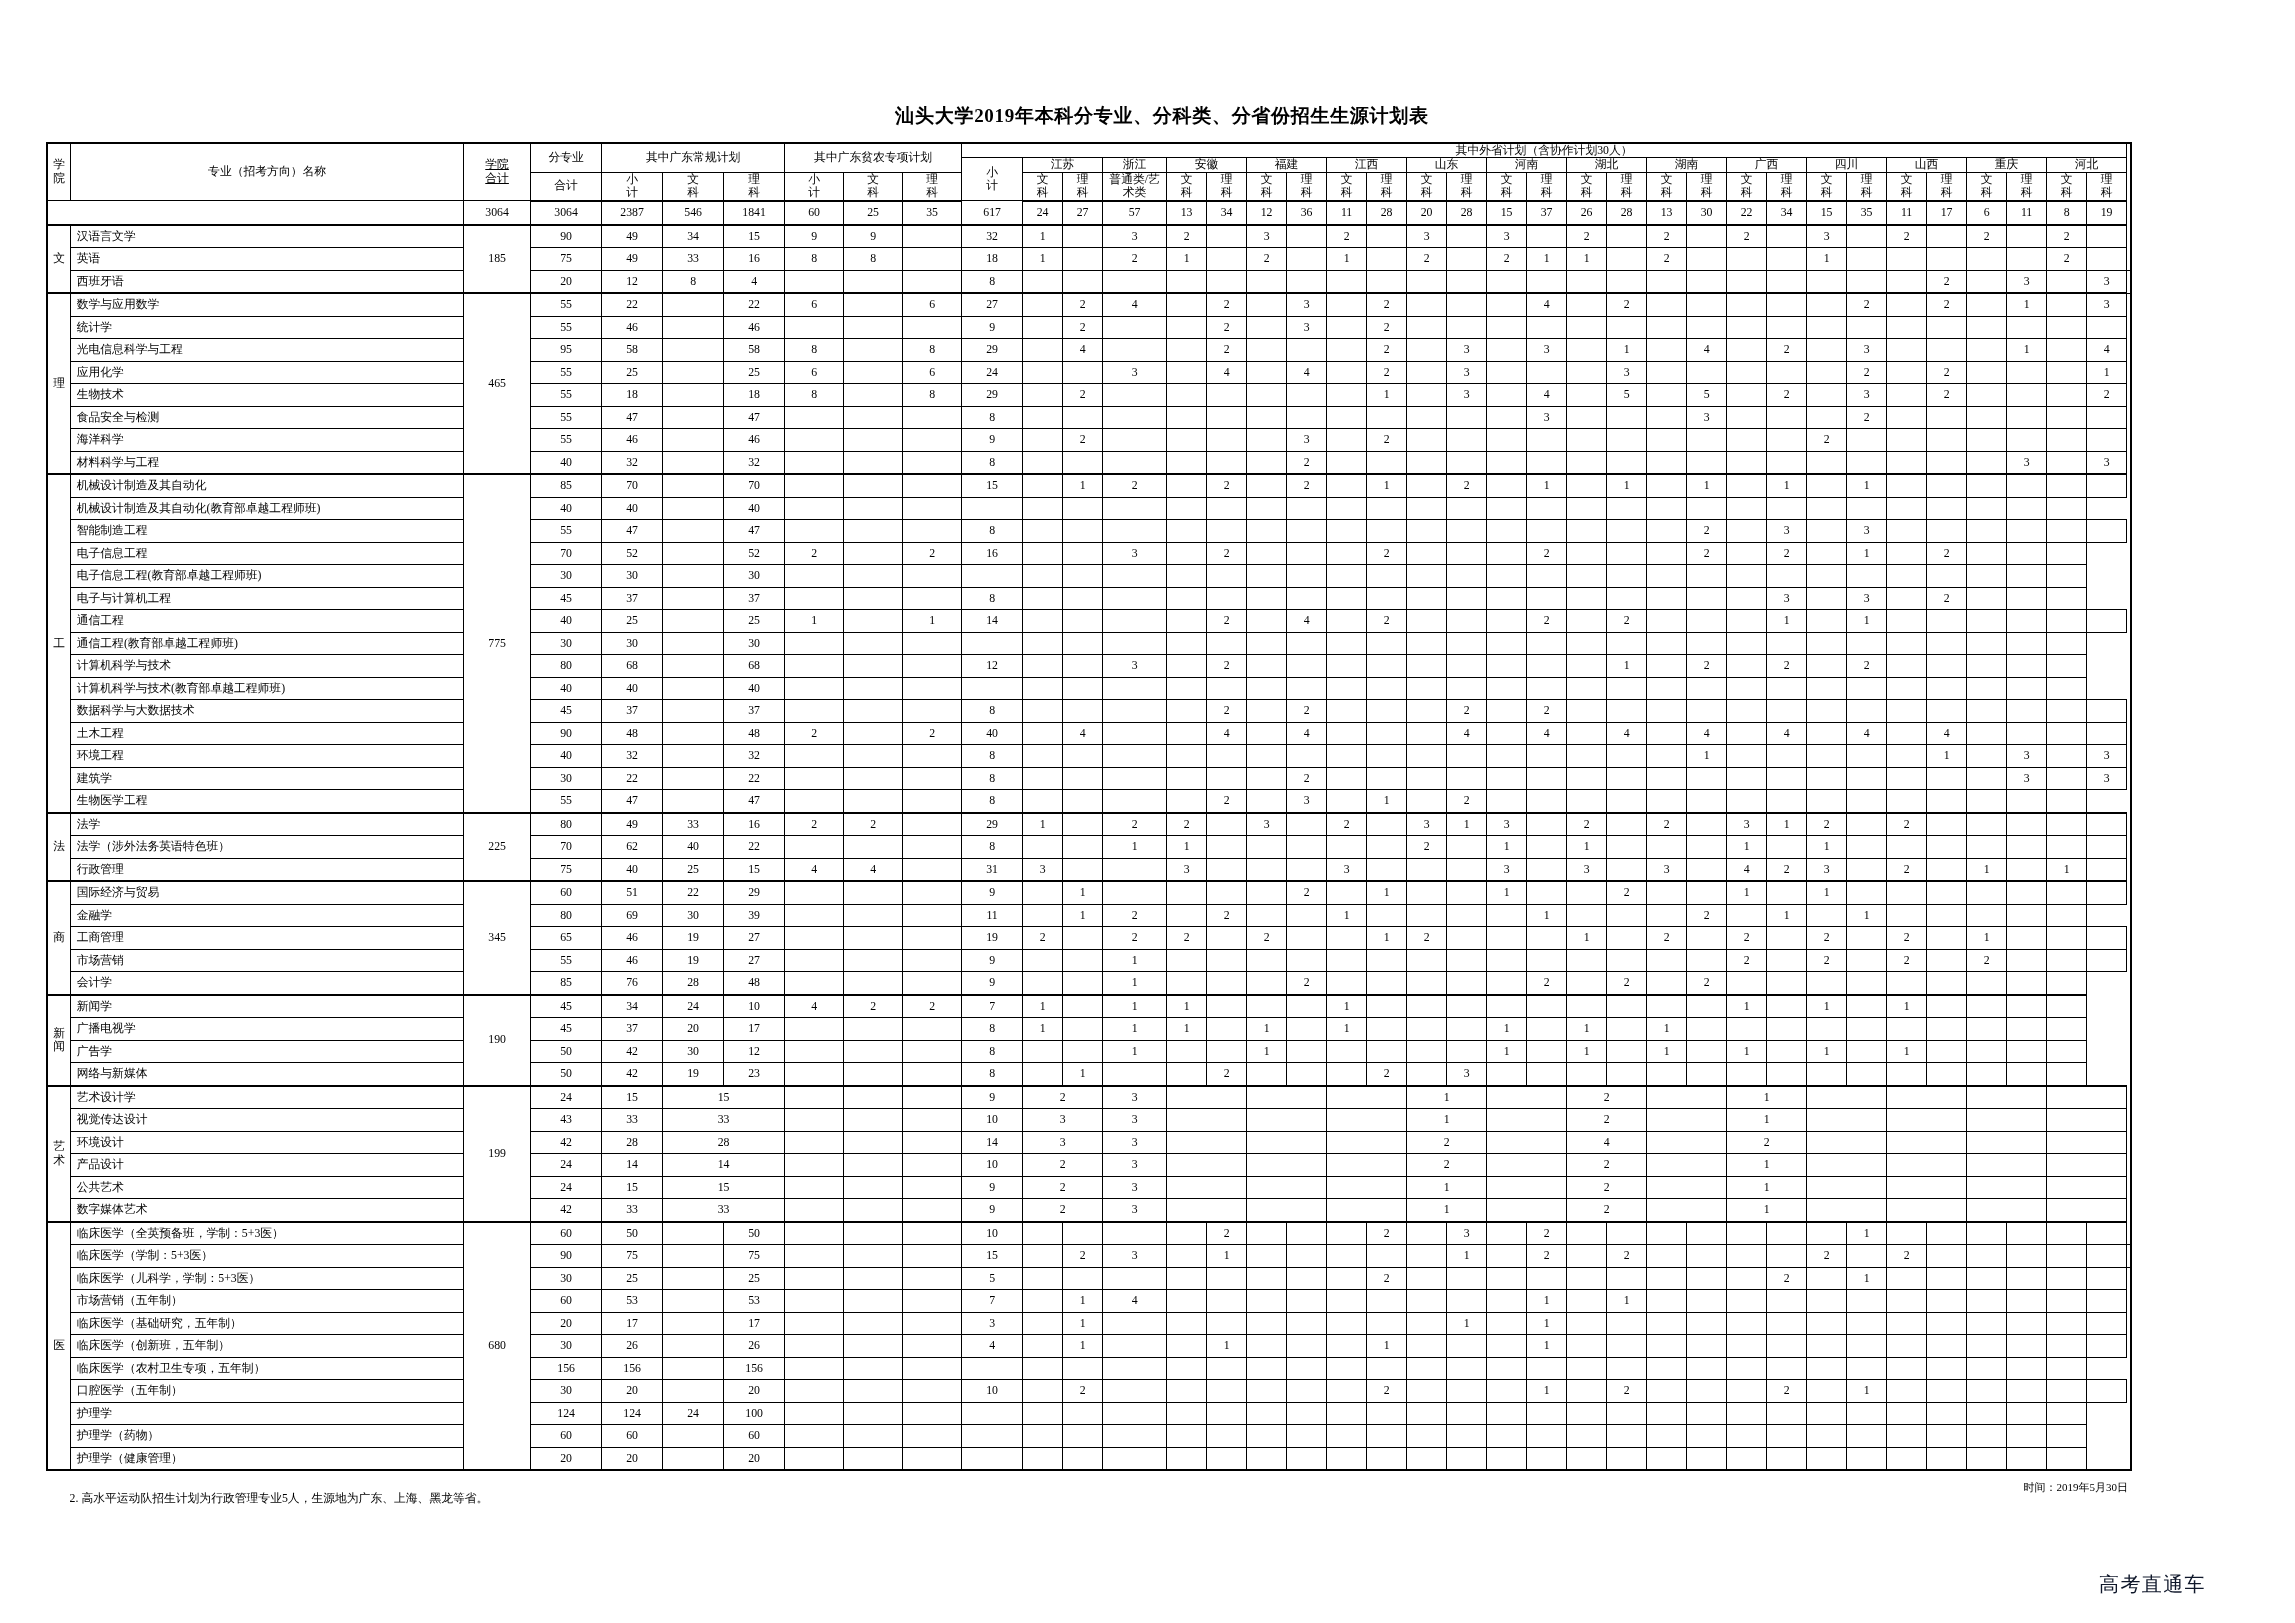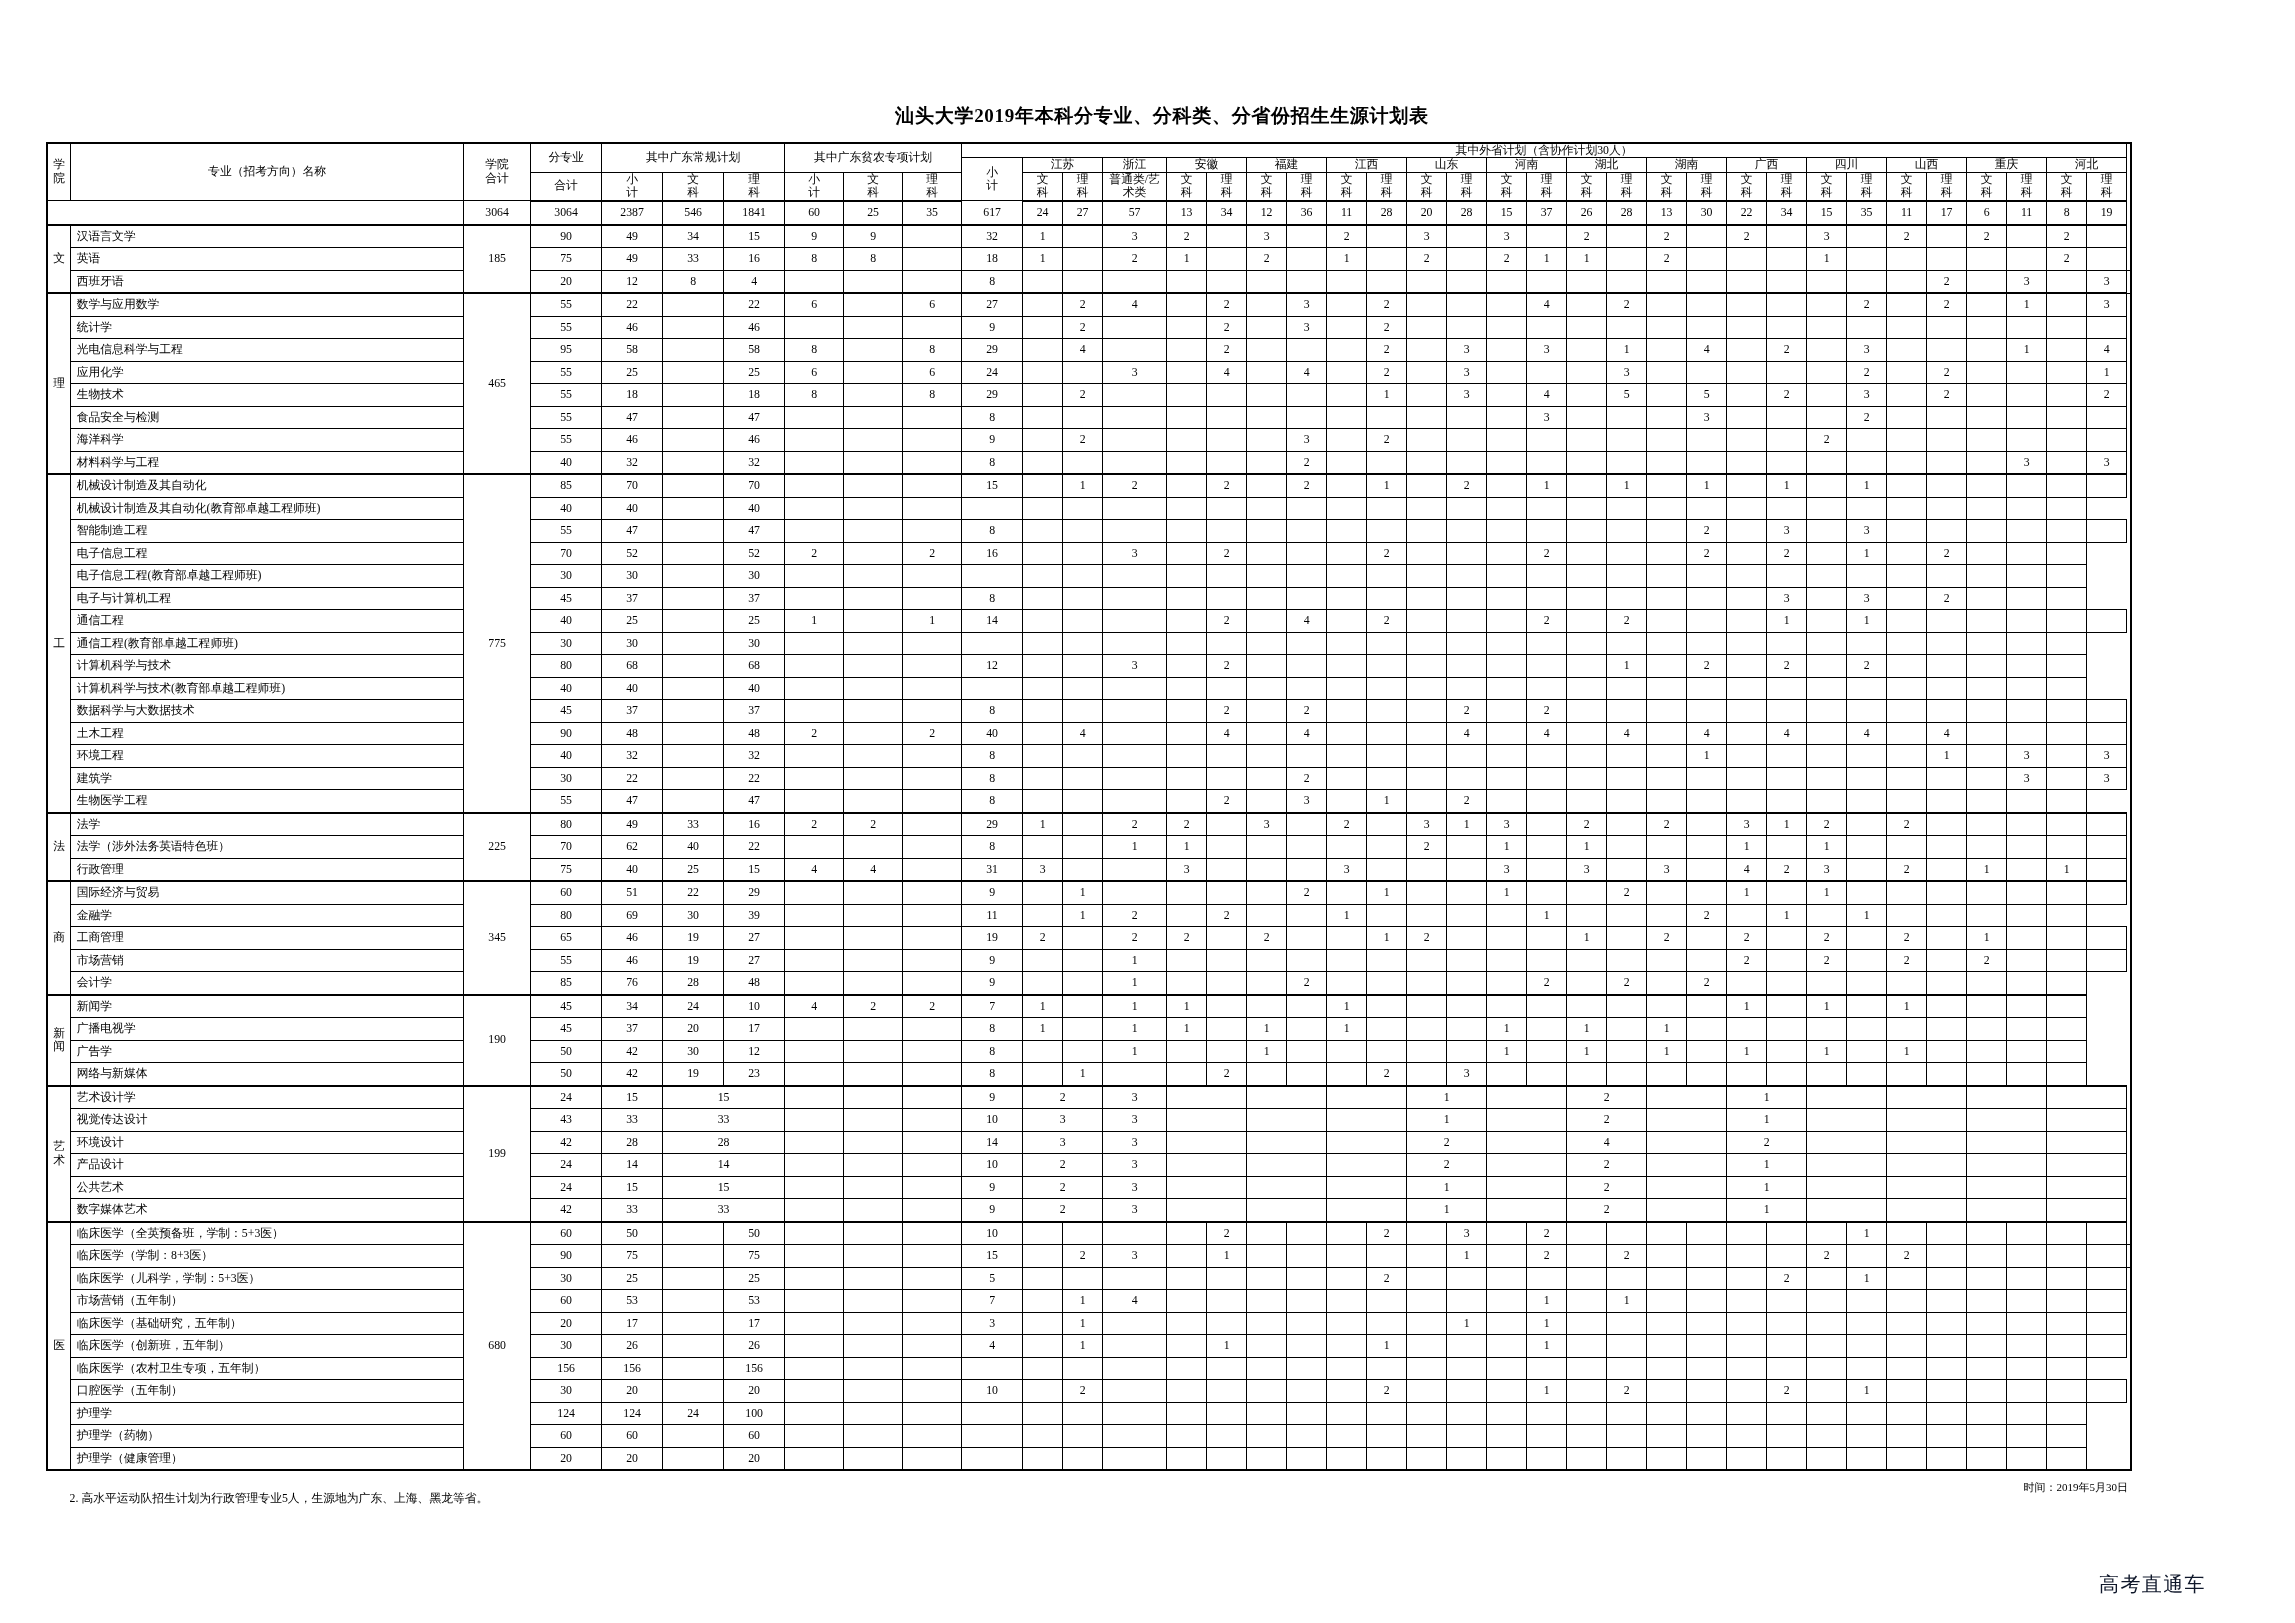--- a/index.html
+++ b/index.html
@@ -18,21 +18,21 @@
     font-size:11.8px;font-weight:normal;padding:0 1.4px;overflow:hidden;
     line-height:1.15;
   }
   thead th{font-size:11.8px;}
   tbody td{height:21.5px;}
   td.name{text-align:left;padding-left:5.6px;font-size:11.8px;white-space:nowrap;margin-top:40px;}
   tr.group-start td{border-top:2.1px solid #000;}
   tr.totals td{height:22px;}
   thead tr:last-child th{border-bottom:2.1px solid #000;margin-top:6px;}
   .v{display:block;margin:0 auto;word-break:break-all;}
-  .w1{width:1.15em;} .w2{width:2.2em;} .w5{width:4.8em;}
+  .w1{width:1.15em;} .w2{width:2.2em;text-decoration:underline;} .w5{width:4.8em;}
   col.c-college{width:23.6px;}
   col.c-name{width:393px;}
   col.c-ctotal{width:67px;}
   col.c-total{width:71px;}
   col.c-gd{width:61px;}
   col.c-pv{width:59px;}
   col.c-wsub{width:61px;}
   col.c-p{width:40px;}
   col.c-zj{width:64px;}
   .below{margin:2.8px 0 0 46px;position:relative;width:2082px;}
@@ -1906,21 +1906,21 @@
           <td></td>
           <td>1</td>
           <td></td>
           <td></td>
           <td></td>
           <td></td>
           <td></td>
           <td></td>
         </tr>
         <tr>
-          <td class="name">临床医学（学制：8+3医）</td>
+          <td class="name">临床医学（学制：5+3医）</td>
           <td>90</td>
           <td>75</td>
           <td></td>
           <td>75</td>
           <td></td>
           <td></td>
           <td></td>
           <td>15</td>
           <td></td>
           <td>2</td>

